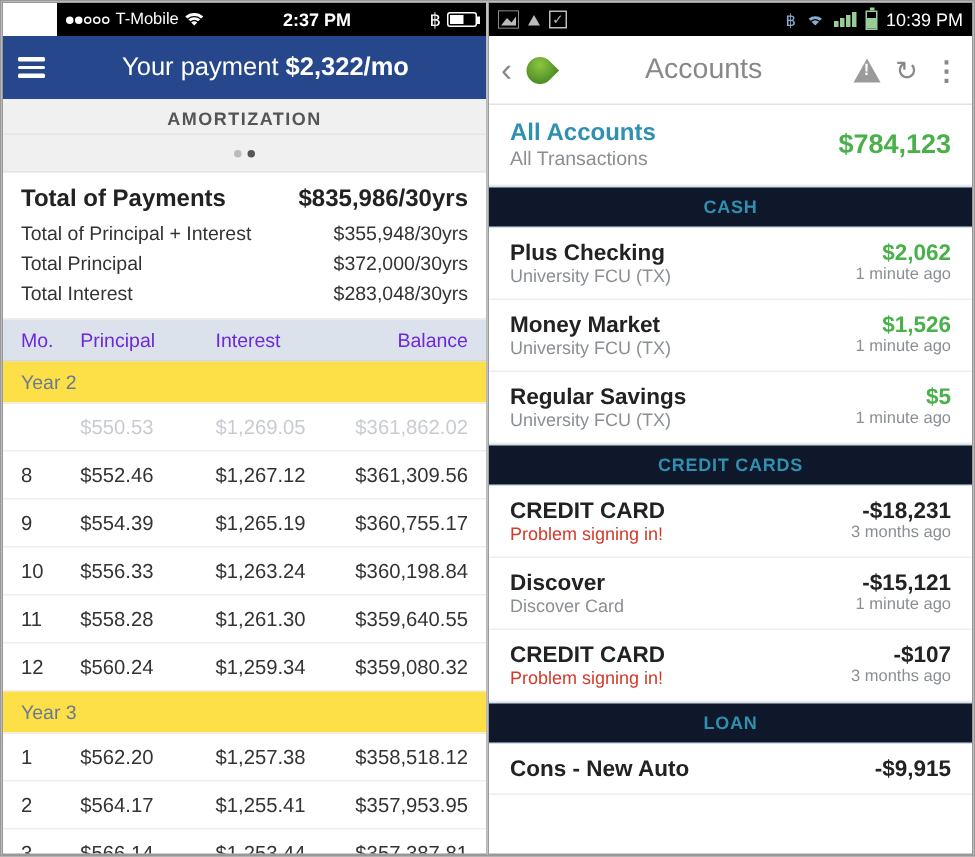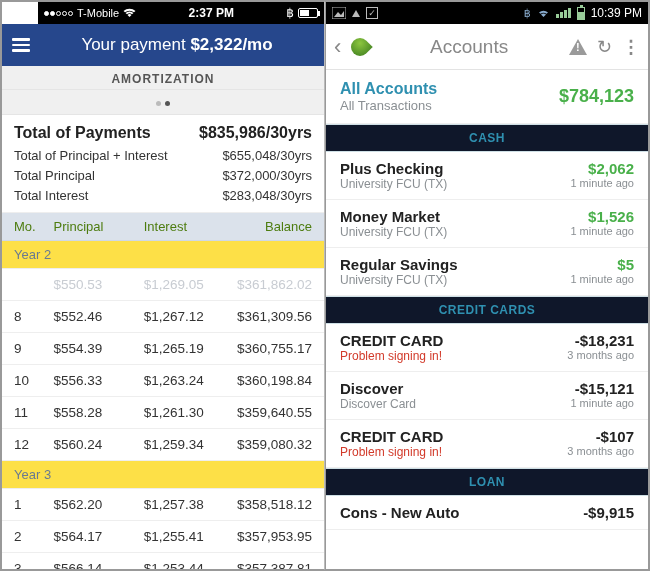--- a/index.html
+++ b/index.html
@@ -38,21 +38,21 @@
   .amort-sub { background:#f0f0f0; text-align:center; padding:6px 0 3px; font-size:12px; color:#555; letter-spacing:1px; font-weight:600; border-bottom:1px solid #e5e5e5;}
   .page-dots { text-align:center; padding:2px 0 4px; background:#f0f0f0; border-bottom:1px solid #e5e5e5;}
   .page-dots span { display:inline-block; width:5px; height:5px; border-radius:50%; background:#bbb; margin:0 2px;}
   .page-dots span.active { background:#555; }
   
   .totals { padding:6px 12px 6px; font-size:13px; color:#333; border-bottom:1px solid #eee; }
   .row { display:flex; justify-content:space-between; line-height:1.55; }
   .row.head .k { font-size:16px; font-weight:700; color:#222; }
   .row.head .v { font-size:16px; font-weight:700; color:#222; }
   
-  .thead { display:flex; background:#dbe2eb; color:#4d7c0f; font-size:13px; padding:6px 0; border-bottom:1px solid #cfd8e4;}
+  .thead { display:flex; background:#dbe2eb; color:#6d28d9; font-size:13px; padding:6px 0; border-bottom:1px solid #cfd8e4;}
   .thead div:nth-child(1){ width:16%; padding-left:12px;}
   .thead div:nth-child(2){ width:28%; }
   .thead div:nth-child(3){ width:26%; }
   .thead div:nth-child(4){ width:30%; text-align:right; padding-right:12px;}
   
   .trow { display:flex; font-size:13.5px; color:#333; border-bottom:1px solid #eee; padding:8px 0;}
   .trow.year { background:#fde047; color:#6a7a90; font-size:13px; padding:6px 0;}
   .trow.ghost { color:#c8ccd2; }
   .trow div:nth-child(1){ width:16%; padding-left:12px;}
   .trow div:nth-child(2){ width:28%; }
@@ -147,21 +147,21 @@
   <div class="amort-sub">AMORTIZATION</div>
   <div class="page-dots"><span></span><span class="active"></span></div>
 
   <div class="totals" id="totals">
       <div class="row head">
         <span class="k">Total of Payments</span>
         <span class="v">$835,986/30yrs</span>
       </div>
       <div class="row">
         <span class="k">Total of Principal + Interest</span>
-        <span class="v">$655,048/30yrs</span>
+        <span class="v">$355,948/30yrs</span>
       </div>
       <div class="row">
         <span class="k">Total Principal</span>
         <span class="v">$372,000/30yrs</span>
       </div>
       <div class="row">
         <span class="k">Total Interest</span>
         <span class="v">$283,048/30yrs</span>
       </div>
     </div>

